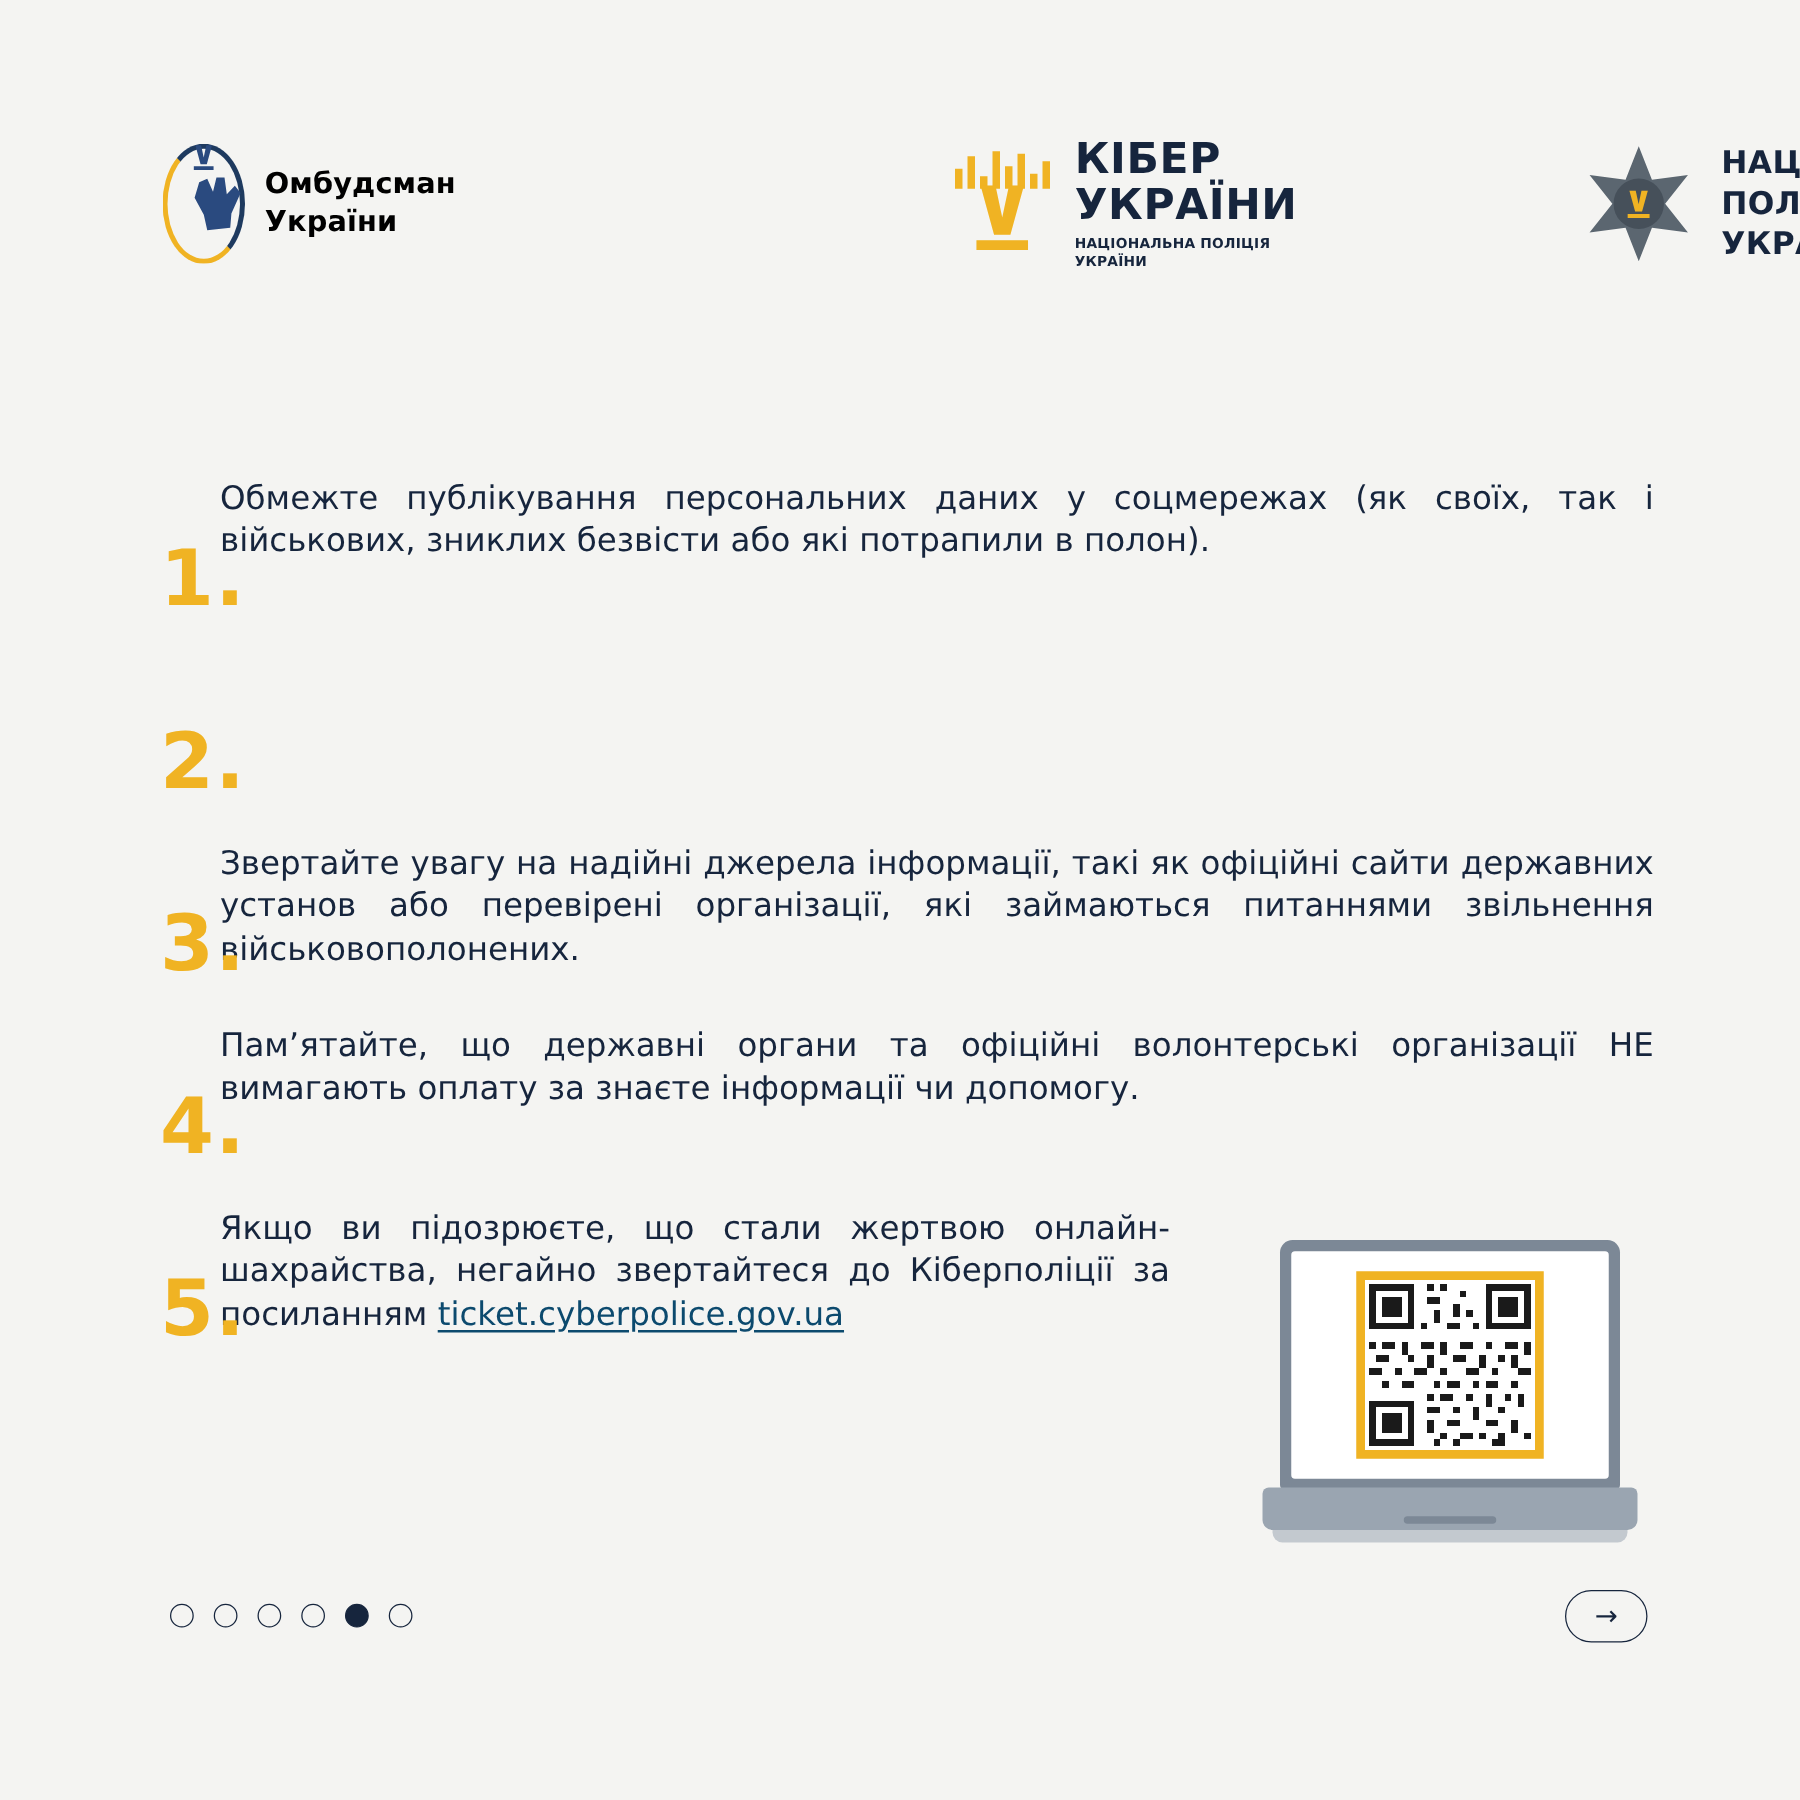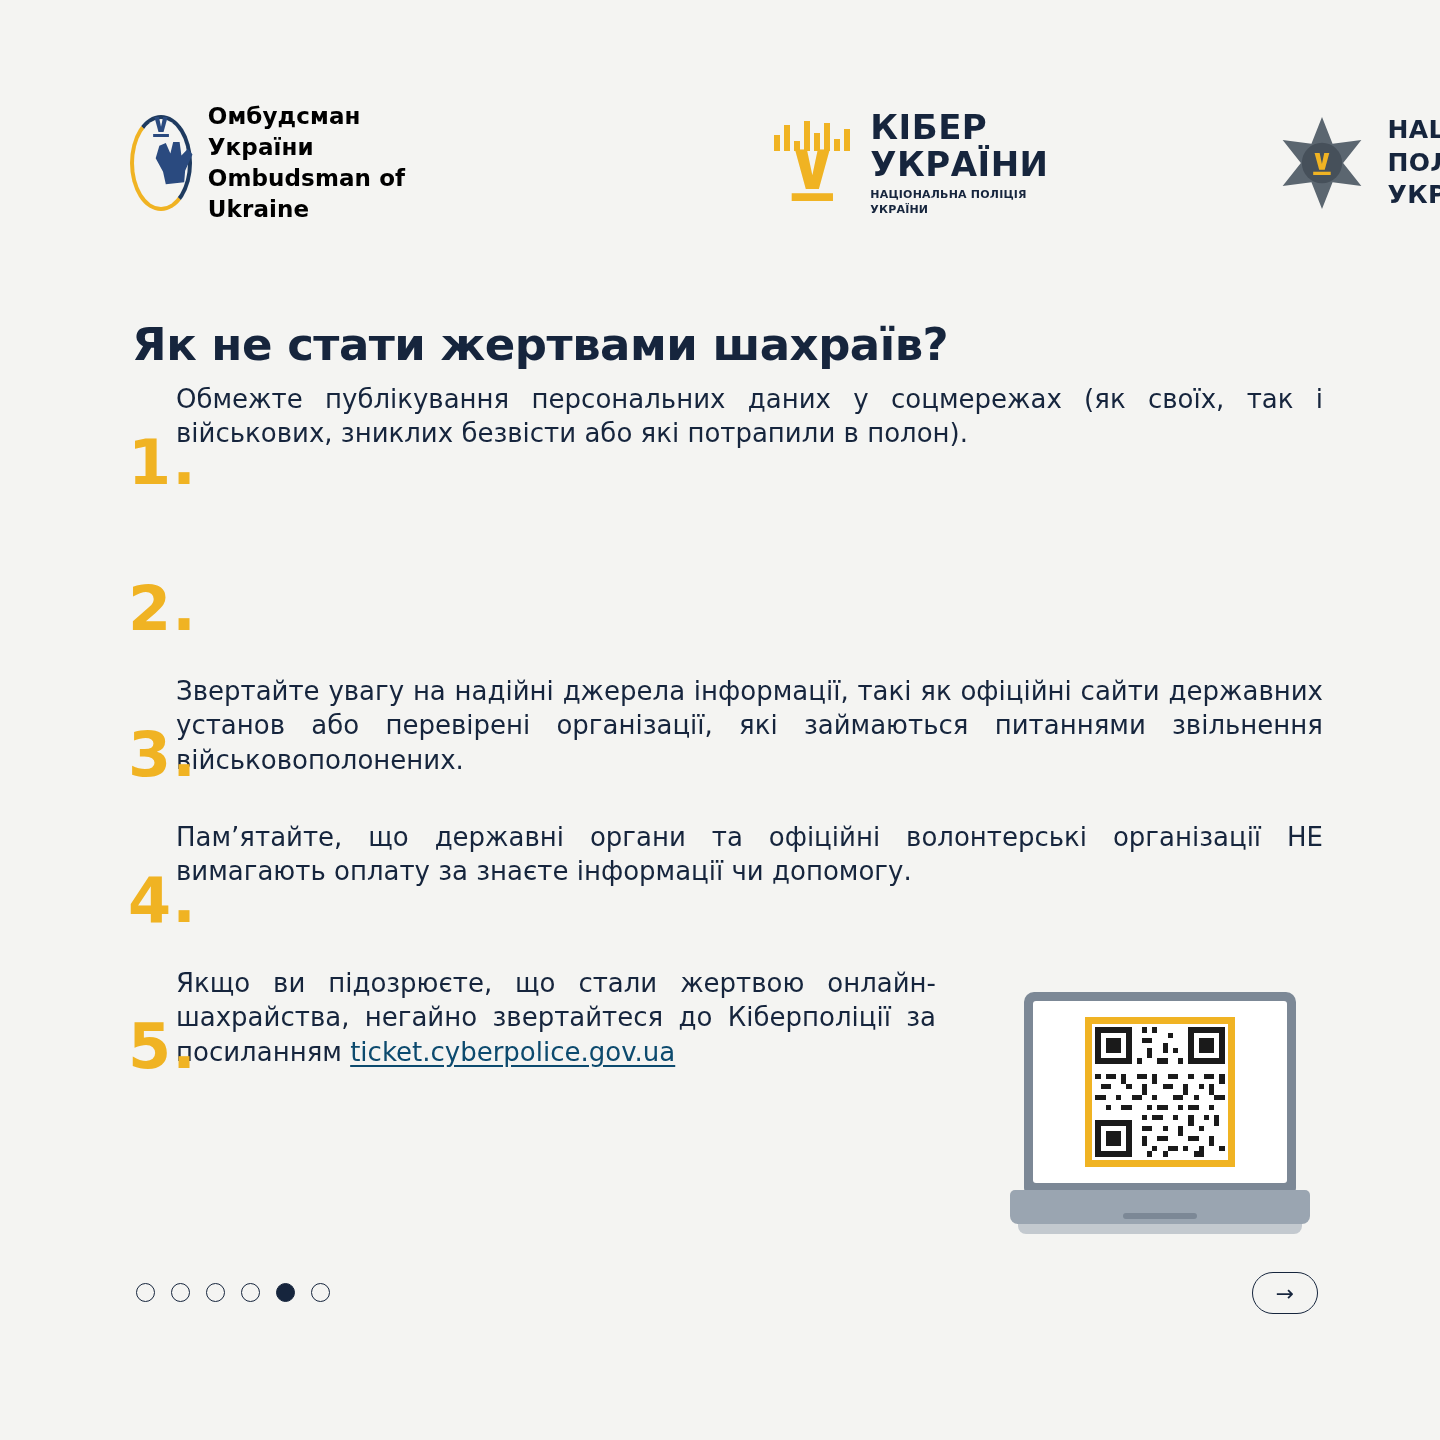--- a/index.html
+++ b/index.html
@@ -307,21 +307,20 @@
   <div class="logos">
 
     <div class="logo-block logo-ombudsman">
       <div class="omb-mark">
         <div class="omb-ring"></div>
         <div class="omb-trident">⊻</div>
         <div class="omb-hand"></div>
       </div>
       <div class="omb-text">
         <div>Омбудсман України</div>
-        <div>Ombudsman of Ukraine</div>
       </div>
     </div>
 
     <div class="logo-block logo-cyber">
       <div class="cyber-mark">
         <div class="cyber-bars">
           <i style="height:16px"></i>
             <i style="height:26px"></i>
             <i style="height:10px"></i>
           <i style="height:30px"></i>
@@ -349,21 +348,20 @@
         </svg>
       </div>
       <div class="police-text">
         <div>НАЦІОНАЛЬНА</div>
         <div>ПОЛІЦІЯ УКРАЇНИ</div>
       </div>
     </div>
 
   </div>
 
-  <h1 class="title">Як не стати жертвами шахраїв?</h1>
 
   <div class="tips">
 
     <div class="tip">
       <div class="tip-num">1.</div>
       <div class="tip-body">Обмежте публікування персональних даних у соцмережах (як своїх, так і військових, зниклих безвісти або які потрапили в полон).</div>
     </div>
 
     <div class="tip">
       <div class="tip-num">2.</div>

